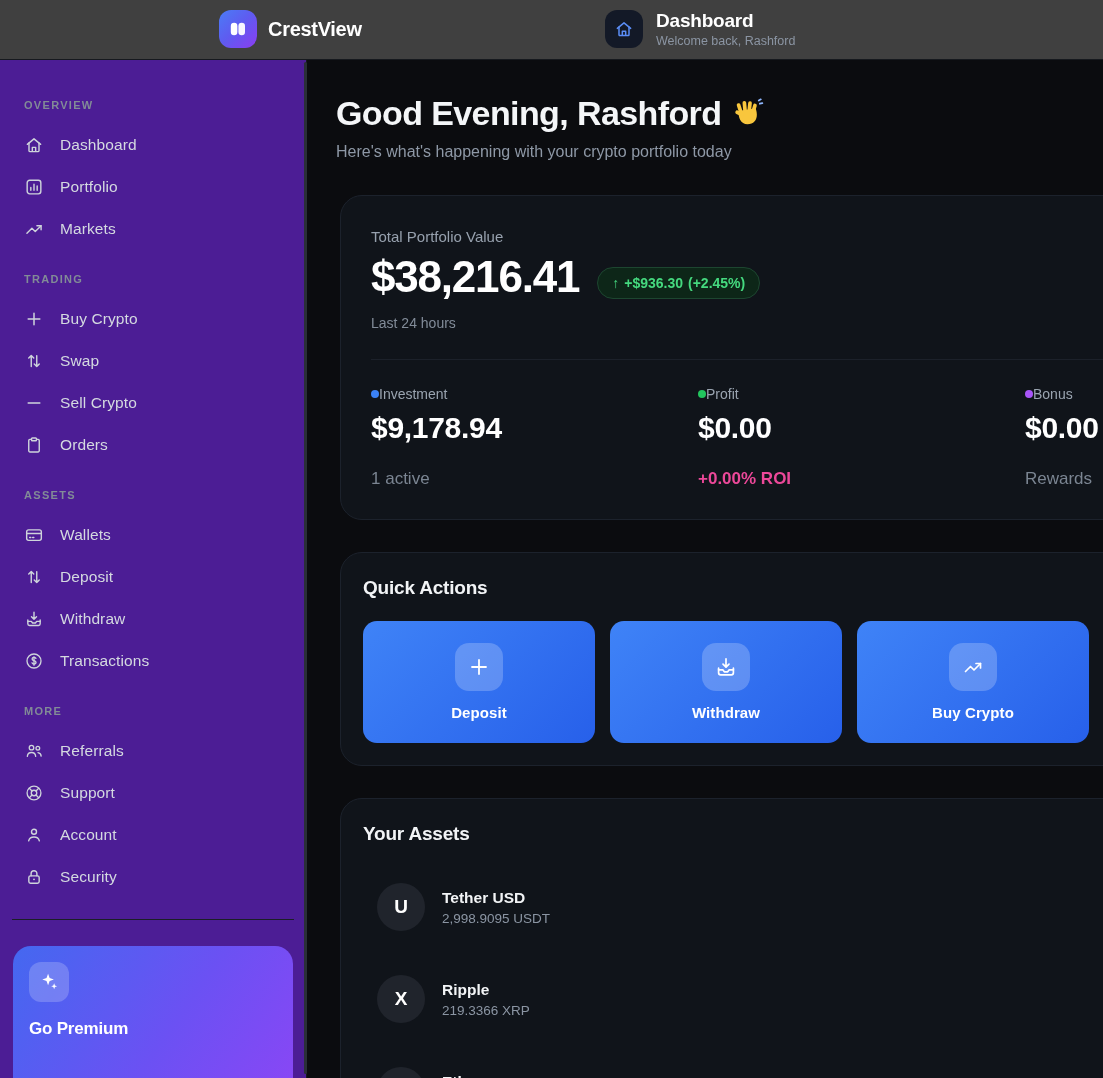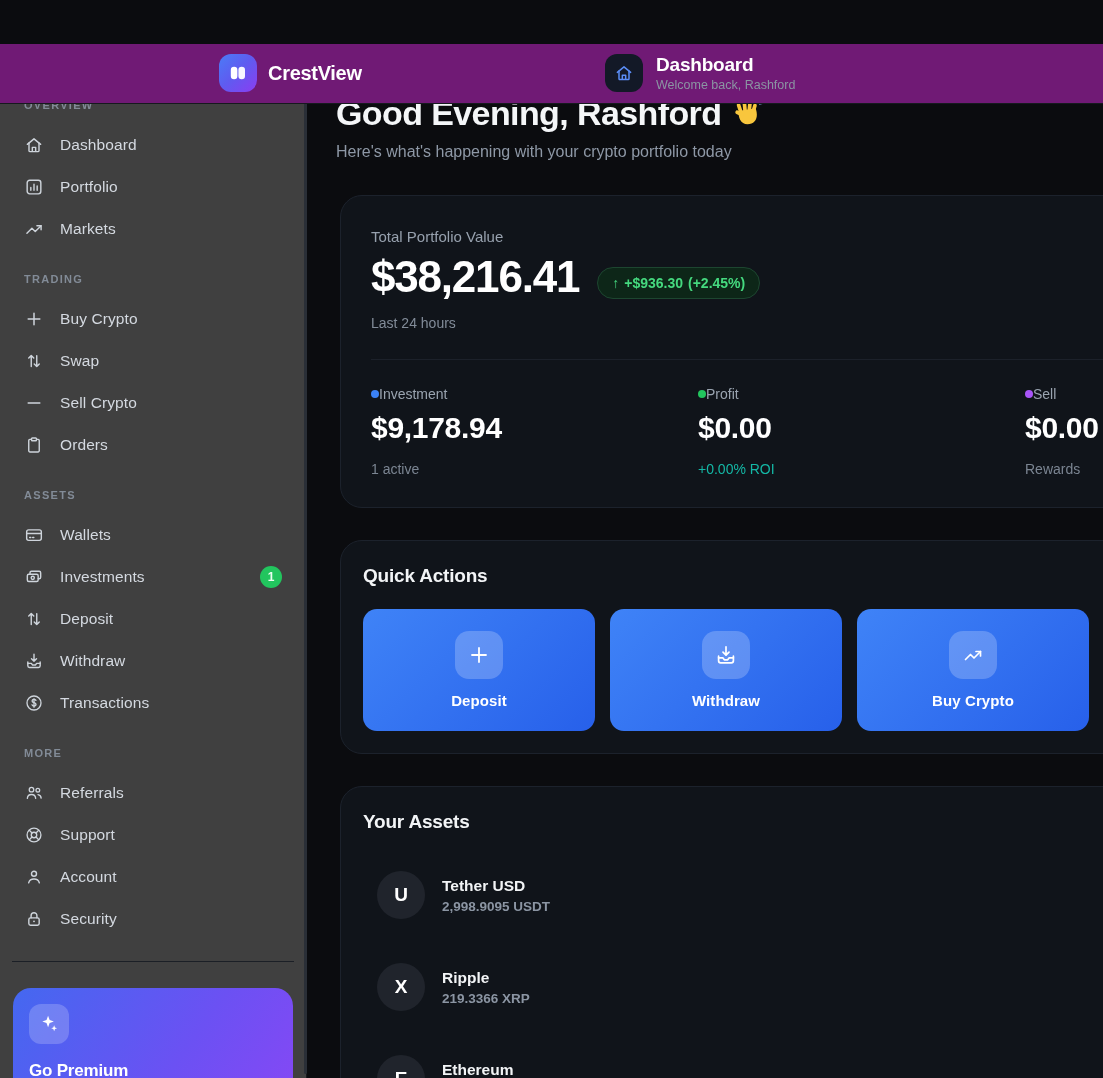--- a/index.html
+++ b/index.html
@@ -1,35 +1,35 @@
 <!DOCTYPE html>
 <html><head>
 <meta charset="utf-8">
 <style>
   html,body{margin:0;padding:0;background:#060709;}
   #app{position:relative;width:1103px;height:1078px;overflow:hidden;background:#0b0c0f;
        font-family:"Liberation Sans",sans-serif;color:#e8ebef;}
   svg{display:block}
 
   
-  header{position:absolute;top:0;left:0;width:1103px;height:59px;background:#701a75;
-         border-bottom:1px solid #16191e;z-index:6;margin-top:44px;}
+  header{position:absolute;top:0;left:0;width:1103px;height:59px;background:#404040;
+         border-bottom:1px solid #16191e;z-index:6;}
   .logo-group{position:absolute;left:219px;top:10px;display:flex;align-items:center;gap:11px;cursor:pointer;}
   .logo-icon{width:38px;height:38px;border-radius:12px;
              background:linear-gradient(135deg,#4a7cf6 0%,#5f5bf0 48%,#8b3df2 100%);
              display:flex;align-items:center;justify-content:center;}
   .logo-text{font-size:20px;font-weight:800;color:#fff;letter-spacing:-.3px;}
   .page-group{position:absolute;left:605px;top:10px;display:flex;align-items:center;gap:13px;}
   .page-icon{width:38px;height:38px;border-radius:12px;background:#131927;
              display:flex;align-items:center;justify-content:center;color:#5b8df6;}
   .page-title{font-size:19px;font-weight:800;color:#fff;line-height:21px;letter-spacing:-.2px;}
   .page-subtitle{font-size:12.5px;color:#8b95a3;margin-top:3px;}
 
   
-  aside{position:absolute;top:60px;left:0;width:307px;height:1018px;background:#404040;
+  aside{position:absolute;top:60px;left:0;width:307px;height:1018px;background:#4c1d95;
         border-right:1px solid #17191e;padding-top:16px;box-sizing:border-box;z-index:5;}
   .side-scroll{position:absolute;top:2px;right:-1px;width:3px;height:1012px;background:#2a2f37;border-radius:2px;}
   .nav-section-label{margin:23px 0 12px;padding-left:24px;font-size:11px;font-weight:700;
                      letter-spacing:1.3px;color:#828b97;line-height:13px;}
   .nav-section:first-of-type .nav-section-label{margin-top:0;}
   .nav-item{height:42px;display:flex;align-items:center;padding-left:24px;gap:16px;cursor:pointer;color:#d4d9e0;}
   .nicon{width:20px;height:20px;color:#ced4db;flex:none;}
   .nlabel{font-size:15.5px;font-weight:500;letter-spacing:.1px;}
   .nav-badge{margin-left:auto;margin-right:24px;width:22px;height:22px;border-radius:50%;background:#22c55e;
              color:#eafff2;font-size:12px;font-weight:700;display:flex;align-items:center;justify-content:center;}
@@ -57,42 +57,42 @@
   .pf-row{display:flex;align-items:center;gap:18px;margin-top:6px;}
   .pf-value{font-size:44px;font-weight:800;color:#ffffff;letter-spacing:-1.2px;line-height:52px;}
   .pf-badge{display:inline-flex;align-items:center;gap:5px;background:#0d2618;border:1px solid #1d4630;
             color:#45d97f;border-radius:999px;padding:7px 14px;font-size:14px;font-weight:700;margin-top:12px;}
   .pf-period{margin-top:12px;font-size:14px;color:#828c99;}
   .pf-divider{border-top:1px solid #1c212a;margin-top:28px;}
   .pf-stats{display:grid;grid-template-columns:327px 327px 327px;padding-top:26px;}
   .stat-label{display:flex;align-items:center;gap:0;font-size:14px;color:#9aa4b0;}
   .dot{width:8px;height:8px;border-radius:50%;}
   .stat-value{font-size:30px;font-weight:800;color:#fff;margin-top:9px;letter-spacing:-.3px;}
-  .stat-sub{font-size:14px;color:#7b8592;margin-top:16px;}
-  .stat-sub.green{color:#14b8a6;font-weight:400;}
+  .stat-sub{font-size:17px;color:#7b8592;margin-top:24px;}
+  .stat-sub.green{color:#ec4899;font-weight:700;}
 
   
   .qa-card{margin-top:32px;padding:24px 22px 22px;}
   .qa-row{display:flex;gap:15px;margin-top:22px;}
   .qa-btn{width:232px;height:122px;border-radius:14px;border:none;cursor:pointer;
           background:linear-gradient(135deg,#3f83f7 0%,#2760ea 100%);
           display:flex;flex-direction:column;align-items:center;justify-content:center;gap:13px;
           font-family:"Liberation Sans",sans-serif;}
   .qa-icon{width:48px;height:48px;border-radius:14px;background:rgba(255,255,255,.22);
            display:flex;align-items:center;justify-content:center;color:#fff;}
   .qa-label{font-size:15px;font-weight:700;color:#fff;letter-spacing:.1px;}
 
   
   .assets-card{margin-top:32px;padding:24px 22px 10px;min-height:400px;}
   .asset-list{margin-top:38px;margin-left:14px;}
   .asset-row{display:flex;align-items:center;gap:17px;margin-bottom:44px;cursor:pointer;}
   .asset-avatar{width:48px;height:48px;border-radius:50%;background:#20242c;color:#fff;font-weight:800;
                 font-size:19px;display:flex;align-items:center;justify-content:center;flex:none;}
   .asset-name{font-size:15.5px;font-weight:700;color:#f2f4f6;}
-  .asset-amt{font-size:13.5px;color:#8b95a3;margin-top:4px;min-height:15px;font-weight:bold;}
+  .asset-amt{font-size:13.5px;color:#8b95a3;margin-top:4px;min-height:15px;}
 </style>
 </head>
 <body>
 
 <div id="app">
 
   <header>
     <div class="logo-group">
       <div class="logo-icon">
         <svg width="20" height="20" viewBox="0 0 20 20">
@@ -194,31 +194,20 @@
       <div class="nav-section-label">ASSETS</div>
       <div class="nav-item">
         <span class="nicon">
           <svg viewBox="0 0 24 24" fill="none" stroke="currentColor" stroke-width="1.7" stroke-linecap="round" stroke-linejoin="round">
               <rect x="3.2" y="5.8" width="17.6" height="12.6" rx="2.4"></rect>
               <path d="M3.2 10.2h17.6"></path>
               <path d="M6.8 15h1.4M10.4 15h1.4"></path>
             </svg>
         </span>
         <span class="nlabel">Wallets</span>
-      </div>
-      <div class="nav-item">
-        <span class="nicon">
-          <svg viewBox="0 0 24 24" fill="none" stroke="currentColor" stroke-width="1.7" stroke-linecap="round" stroke-linejoin="round">
-              <path d="M7.2 8V6.8A1.8 1.8 0 0 1 9 5h9.2A1.8 1.8 0 0 1 20 6.8v5.4a1.8 1.8 0 0 1-1.8 1.8H17"></path>
-              <rect x="4" y="8.6" width="13" height="8.8" rx="1.8"></rect>
-              <circle cx="10.5" cy="13" r="1.9"></circle>
-            </svg>
-        </span>
-        <span class="nlabel">Investments</span>
-        <span class="nav-badge">1</span>
       </div>
       <div class="nav-item">
         <span class="nicon">
           <svg viewBox="0 0 24 24" fill="none" stroke="currentColor" stroke-width="1.7" stroke-linecap="round" stroke-linejoin="round">
               <path d="M8.7 18.5v-13m0 0L5.7 8.5m3-3 3 3"></path>
               <path d="M15.3 5.5v13m0 0 3-3m-3 3-3-3"></path>
             </svg>
         </span>
         <span class="nlabel">Deposit</span>
       </div>
@@ -349,21 +338,21 @@
           <div class="stat-label">
               <span class="dot" style="background:#22c55e"></span>
               <span>Profit</span>
             </div>
           <div class="stat-value">$0.00</div>
           <div class="stat-sub green">+0.00% ROI</div>
         </div>
         <div class="stat">
           <div class="stat-label">
               <span class="dot" style="background:#a855f7"></span>
-              <span>Sell</span>
+              <span>Bonus</span>
             </div>
           <div class="stat-value">$0.00</div>
           <div class="stat-sub">Rewards</div>
         </div>
       </div>
     </section>
 
     <section class="card qa-card">
       <h2 class="card-title">Quick Actions</h2>
       <div class="qa-row">

